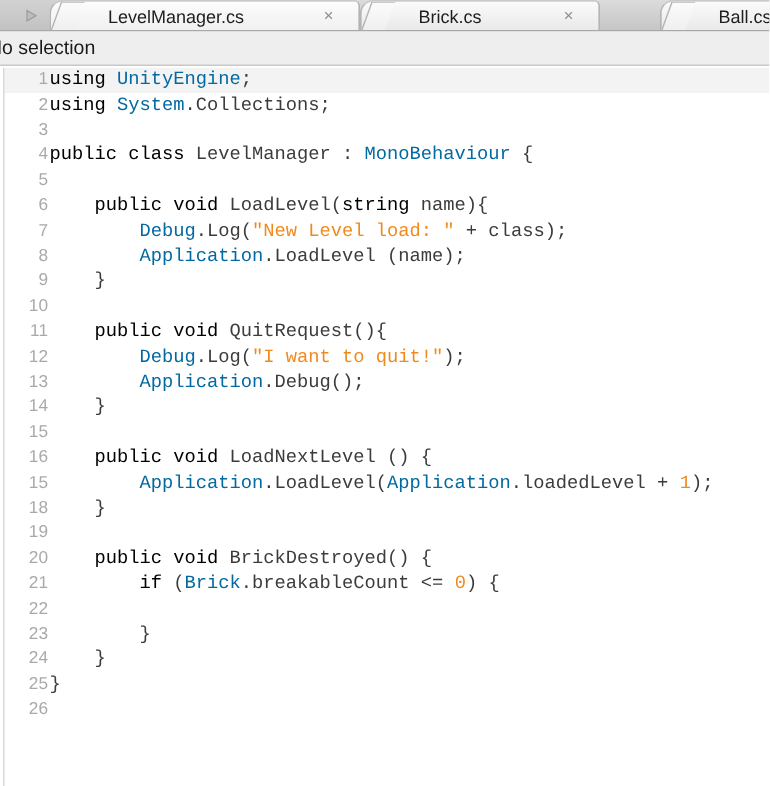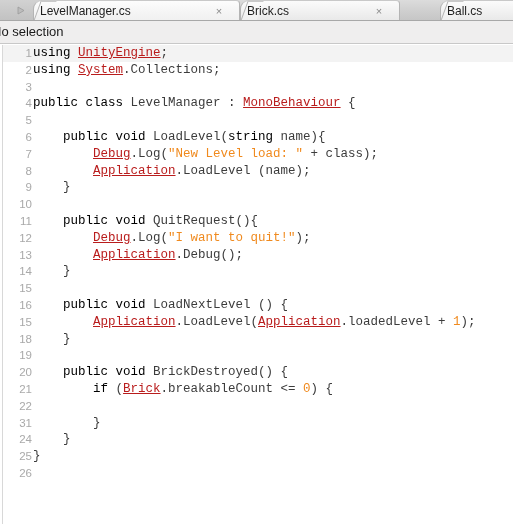--- a/index.html
+++ b/index.html
@@ -32,21 +32,21 @@
   .scroll-btn svg { display: block; }
 
   .tab {
     position: absolute; top: 0; height: 21px;
     display: flex; align-items: center;
     background: linear-gradient(to bottom, #fbfbfb 0%, #f2f2f2 48%, #e8e8e8 100%);
     border-radius: 9px 4px 0 0;
     border-left: 1px solid #b4b4b4;
     border-top: 1px solid #c9c9c9;
     border-right: 1px solid #b4b4b4;
-    padding-left: 6px;
+    padding-left: 38px;
     overflow: hidden;
     transform: skewX(0deg);
   }
   .tab.active {
     background: linear-gradient(to bottom, #fdfdfd 0%, #f7f7f7 40%, #f0f0f0 100%);
     z-index: 5;
   }
   .tab .tab-leftslant {
     position: absolute; left: -1px; top: 0;
     width: 16px; height: 21px;
@@ -135,21 +135,21 @@
     line-height: 16.8px;
   }
   .code {
     position: absolute; left: 33px; top: 0;
     white-space: pre;
     color: #3c3c3c;
   }
 
   
   .t-kw   { color: #000000; }
-  .t-type { color: #b91c1c; text-decoration: underline; }
+  .t-type { color: #0369a1; }
   .t-str  { color: #f08a1e; }
   .t-num  { color: #f08a1e; }
   .t-pl   { color: #3c3c3c; }
 </style>
 </head>
 <body>
 
 <div id="app">
 
   <div class="tabbar">
@@ -204,20 +204,20 @@
         <div class="line"><span class="lno">13</span><span class="code"><span class="t-pl">        </span><span class="t-type">Application</span><span class="t-pl">.Debug();</span></span></div>
         <div class="line"><span class="lno">14</span><span class="code"><span class="t-pl">    }</span></span></div>
         <div class="line"><span class="lno">15</span><span class="code"></span></div>
         <div class="line"><span class="lno">16</span><span class="code"><span class="t-pl">    </span><span class="t-kw">public void</span><span class="t-pl"> LoadNextLevel () {</span></span></div>
         <div class="line"><span class="lno">15</span><span class="code"><span class="t-pl">        </span><span class="t-type">Application</span><span class="t-pl">.LoadLevel(</span><span class="t-type">Application</span><span class="t-pl">.loadedLevel + </span><span class="t-num">1</span><span class="t-pl">);</span></span></div>
         <div class="line"><span class="lno">18</span><span class="code"><span class="t-pl">    }</span></span></div>
         <div class="line"><span class="lno">19</span><span class="code"></span></div>
         <div class="line"><span class="lno">20</span><span class="code"><span class="t-pl">    </span><span class="t-kw">public void</span><span class="t-pl"> BrickDestroyed() {</span></span></div>
         <div class="line"><span class="lno">21</span><span class="code"><span class="t-pl">        </span><span class="t-kw">if</span><span class="t-pl"> (</span><span class="t-type">Brick</span><span class="t-pl">.breakableCount &lt;= </span><span class="t-num">0</span><span class="t-pl">) {</span></span></div>
         <div class="line"><span class="lno">22</span></div>
-        <div class="line"><span class="lno">31</span><span class="code"><span class="t-pl">        }</span></span></div>
+        <div class="line"><span class="lno">23</span><span class="code"><span class="t-pl">        }</span></span></div>
         <div class="line"><span class="lno">24</span><span class="code"><span class="t-pl">    }</span></span></div>
         <div class="line"><span class="lno">25</span><span class="code"><span class="t-pl">}</span></span></div>
         <div class="line"><span class="lno">26</span><span class="code"></span></div>
       </div>
   </div>
 
 </div>
 
 </body></html>

